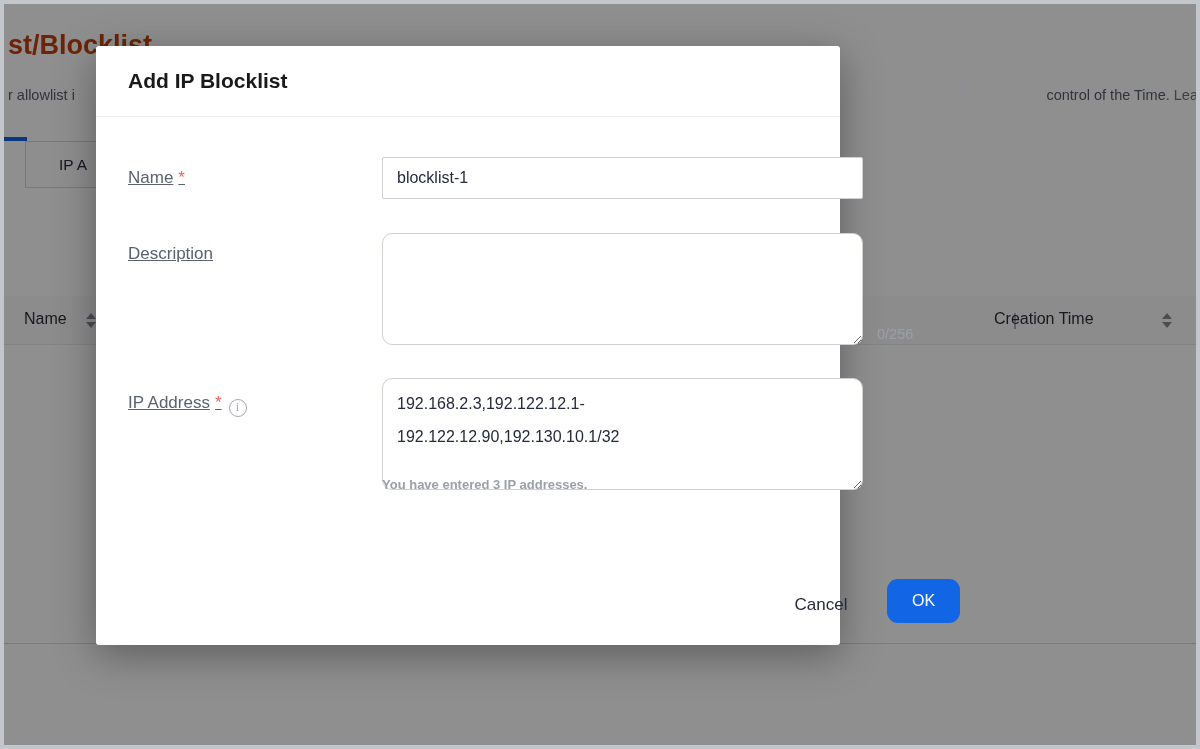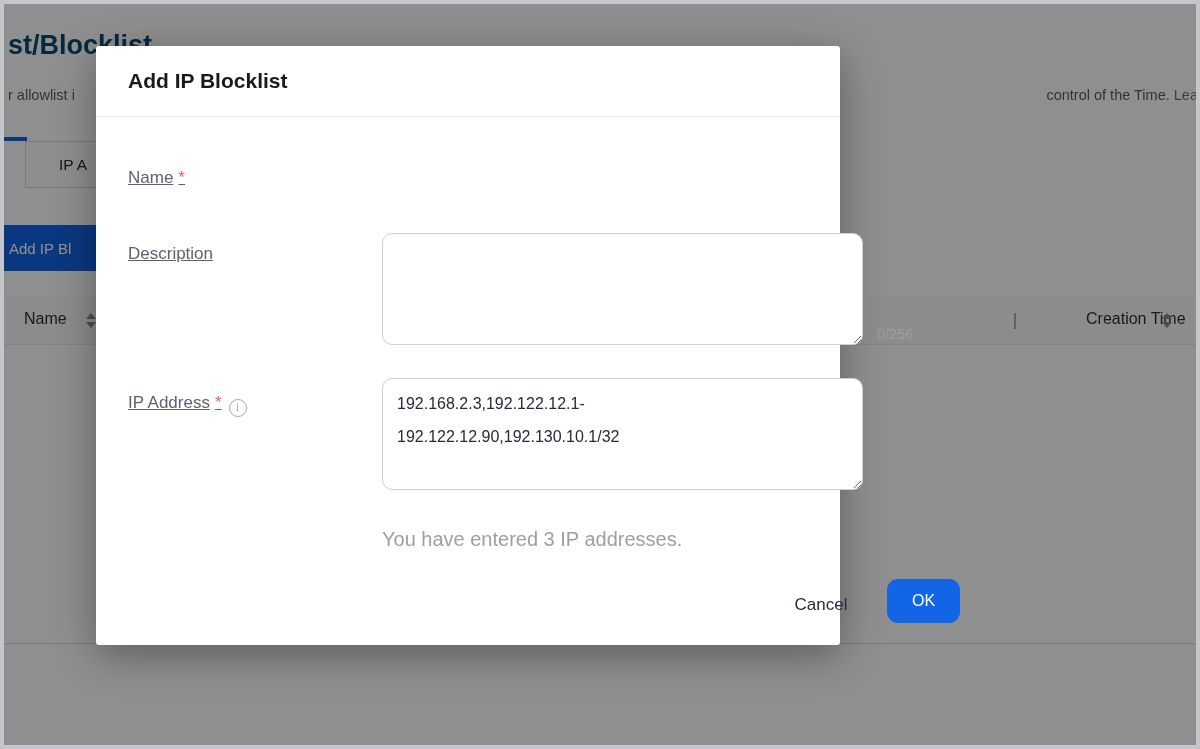--- a/index.html
+++ b/index.html
@@ -12,21 +12,21 @@
     border: 4px solid #c3c7cc;
     background: #ffffff;
     overflow: hidden;
   }
 
   
   .bg-page { position: absolute; inset: 0; background: #fff; }
 
   .bg-title {
     position: absolute; left: 4px; top: 26px;
-    font-size: 27px; font-weight: 700; color: #0c4a6e;
+    font-size: 27px; font-weight: 700; color: #c2410c;
     white-space: nowrap;
   }
   .bg-subtitle-left {
     position: absolute; left: 4px; top: 83px;
     font-size: 14.5px; color: #575d6c; white-space: nowrap;
   }
   .bg-subtitle-right {
     position: absolute; right: -2px; top: 83px;
     font-size: 14.5px; color: #575d6c; white-space: nowrap;
   }
@@ -55,21 +55,21 @@
     position: absolute; left: 0; top: 292px; width: 1192px; height: 49px;
     background: #fafafb; border-bottom: 1px solid #e8eaed;
     font-size: 16px; color: #2b2f3a;
   }
   .th-name { position: absolute; left: 20px; top: 14px; }
   .sort-icon { display: inline-flex; flex-direction: column; gap: 3px; vertical-align: middle; cursor: pointer; }
   .sort-icon .tri-up { width: 0; height: 0; border-left: 5px solid transparent; border-right: 5px solid transparent; border-bottom: 6px solid #858b96; }
   .sort-icon .tri-down { width: 0; height: 0; border-left: 5px solid transparent; border-right: 5px solid transparent; border-top: 6px solid #858b96; }
   .th-name-sort { position: absolute; left: 82px; top: 17px; }
   .col-divider { position: absolute; left: 1010px; top: 17px; width: 2px; height: 16px; background: #aab0ba; }
-  .th-ctime { position: absolute; left: 1082px; top: 14px; }
+  .th-ctime { position: absolute; left: 990px; top: 14px; }
   .th-ctime-sort { position: absolute; left: 1158px; top: 17px; }
 
   .bg-bottom-divider {
     position: absolute; left: 0; top: 639px; width: 1192px; height: 1px;
     background: #d8dadd;
   }
   .bg-footer-area { position: absolute; left: 0; top: 640px; width: 1192px; height: 101px; background: #fff; }
 
   
   .overlay {
@@ -130,22 +130,22 @@
     outline: none; resize: both; background: #fff;
   }
   .textarea-desc { top: 187px; }
   .textarea-ip { top: 332px; }
 
   .char-counter {
     position: absolute; left: 781px; top: 280px;
     font-size: 14.5px; color: #9b9fa8; text-align: right;
   }
   .ip-helper {
-    position: absolute; left: 286px; top: 482px;
-    font-size: 20px; color: #9b9fa8;
+    position: absolute; left: 286px; top: 431px;
+    font-size: 13px; color: #9b9fa8; font-weight: bold;
   }
 
   .cancel-btn {
     position: absolute; left: 680px; top: 540px; width: 90px; height: 38px;
     background: none; border: none; font-size: 17px; color: #252b3a;
     cursor: pointer; font-family: "Liberation Sans", sans-serif;
   }
   .ok-btn {
     position: absolute; left: 791px; top: 533px; width: 73px; height: 44px;
     background: #1265e4; border: none; border-radius: 11px;
@@ -165,21 +165,20 @@
     <div class="bg-subtitle-left">r allowlist i</div>
 
     <div class="bg-subtitle-right"><span>control of the Time. </span><a href="#">Lea</a></div>
 
     <div class="tab-indicator"></div>
 
     <div class="tab-box">
       <span>IP A</span>
     </div>
 
-    <button class="add-btn">Add IP Bl</button>
 
     <div class="table-header">
       <span class="th-name">Name</span>
       <span class="sort-icon th-name-sort">
         <span class="tri-up"></span>
         <span class="tri-down"></span>
       </span>
       <span class="col-divider"></span>
       <span class="th-ctime">Creation Time</span>
       <span class="sort-icon th-ctime-sort">
@@ -197,20 +196,21 @@
   <div class="modal">
 
     <div class="modal-header">
       <div class="modal-title">Add IP Blocklist</div>
       <button class="modal-close">
           <span>×</span>
         </button>
     </div>
 
     <div class="form-label" style="top:122px"><span>Name</span><span class="req">*</span></div>
+    <input class="text-input" type="text" value="blocklist-1" style="">
 
     <div class="form-label" style="top:198px"><span>Description</span></div>
     <textarea class="textarea textarea-desc" style=""></textarea>
     <div class="char-counter">0/256</div>
 
     <div class="form-label" style="top:347px"><span>IP Address</span><span class="req">*</span><span class="info-icon">
           <span>i</span>
         </span></div>
     <textarea class="textarea textarea-ip" style="">192.168.2.3,192.122.12.1-
 192.122.12.90,192.130.10.1/32</textarea>

